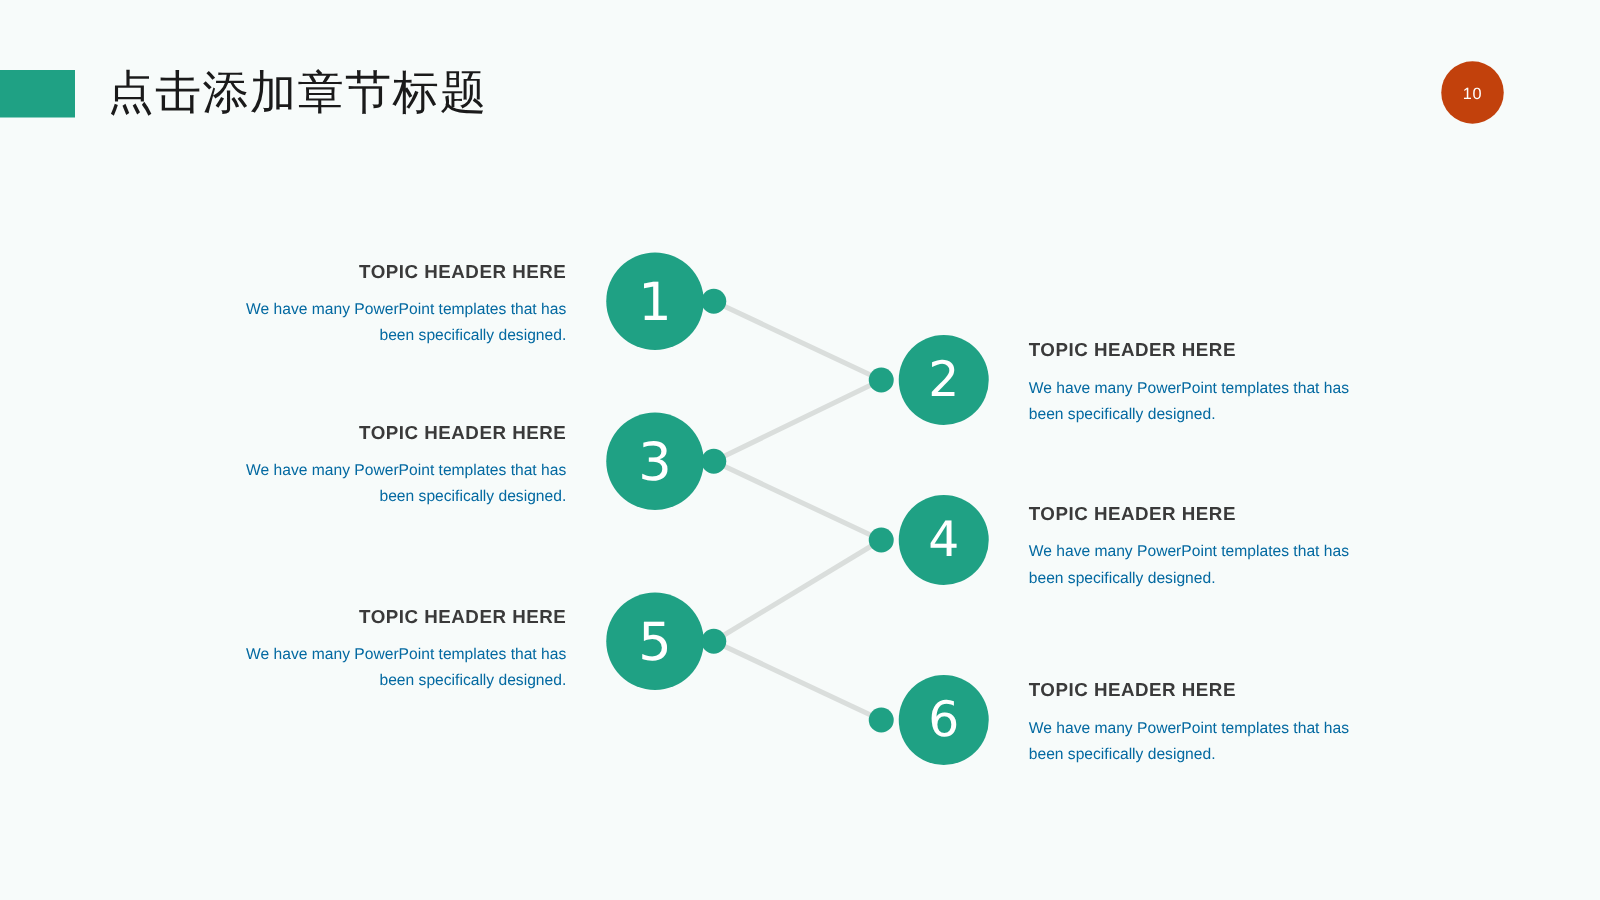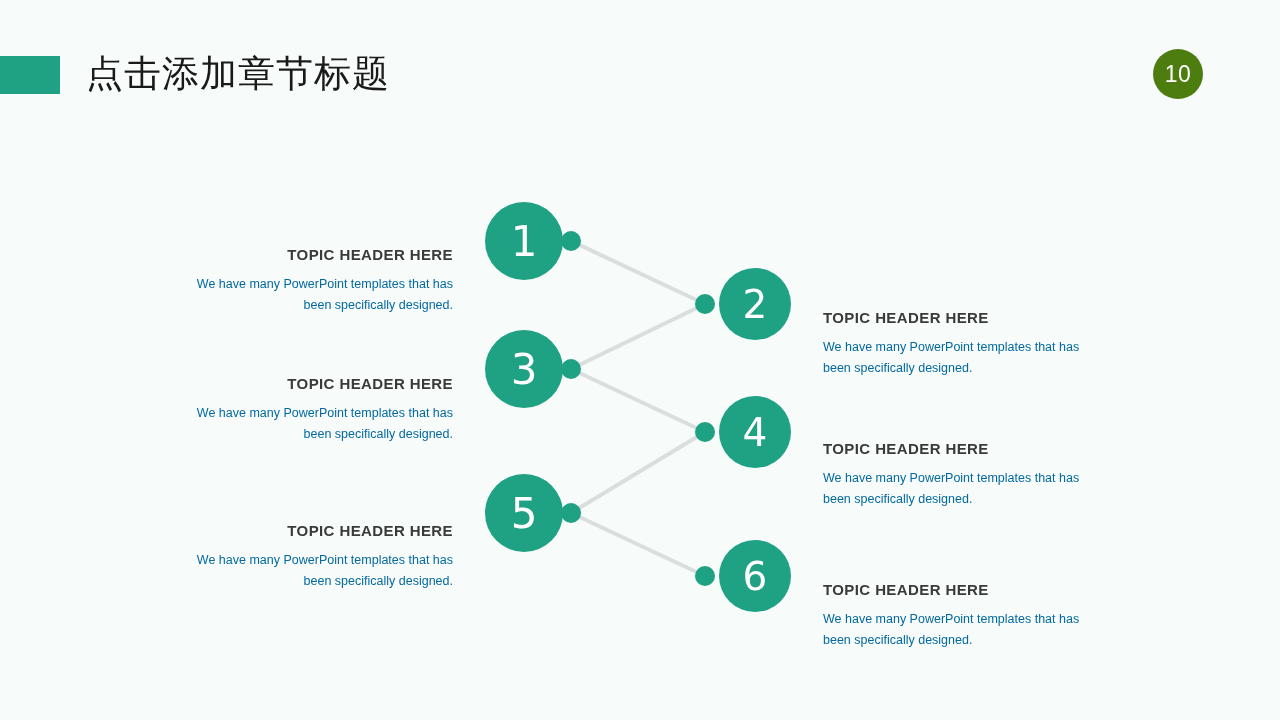--- a/index.html
+++ b/index.html
@@ -47,23 +47,23 @@
     font-family: "DejaVu Sans", "Liberation Sans", sans-serif;
   }
 
   .page-badge {
     position: absolute;
     left: 1153px;
     top: 49px;
     width: 50px;
     height: 50px;
     border-radius: 50%;
-    background: #4d7c0f;
+    background: #c2410c;
     color: #ffffff;
-    font-size: 23px;
+    font-size: 13px;
     display: flex;
     align-items: center;
     justify-content: center;
     letter-spacing: 0.5px;
   }
 
   
   .diagram {
     position: absolute;
     left: 0;
@@ -110,21 +110,20 @@
     width: 20px;
     height: 20px;
     border-radius: 50%;
     background: #1fa184;
   }
 
   
   .text-block {
     position: absolute;
     width: 280px;
-    margin-top: 37px;
   }
 
   .text-block .topic-header {
     font-size: 15px;
     font-weight: bold;
     color: #3a3a3a;
     letter-spacing: 0.4px;
     line-height: 20px;
     margin-bottom: 9px;
   }

